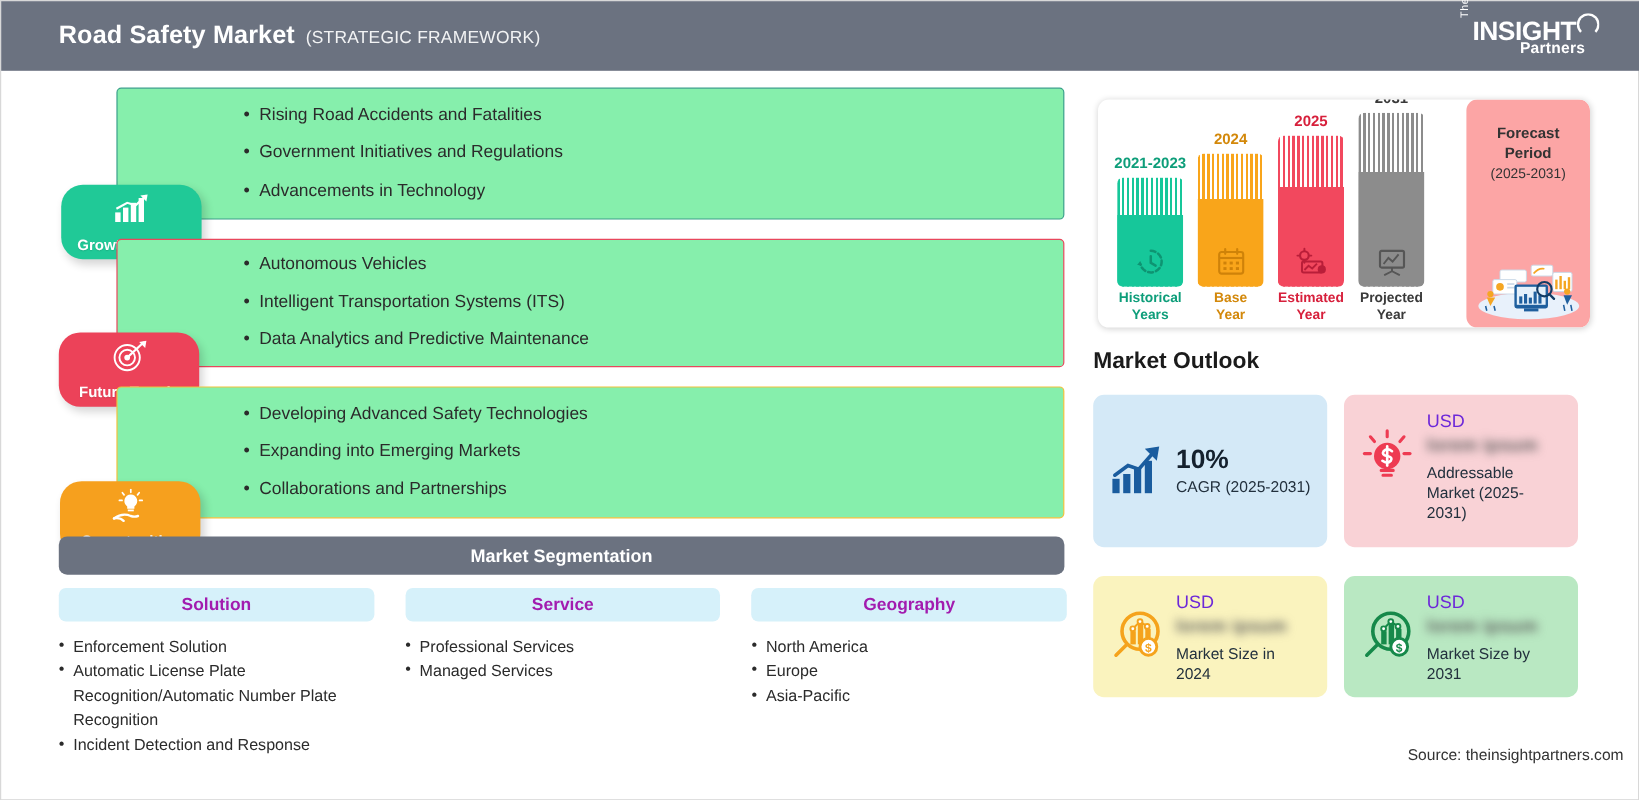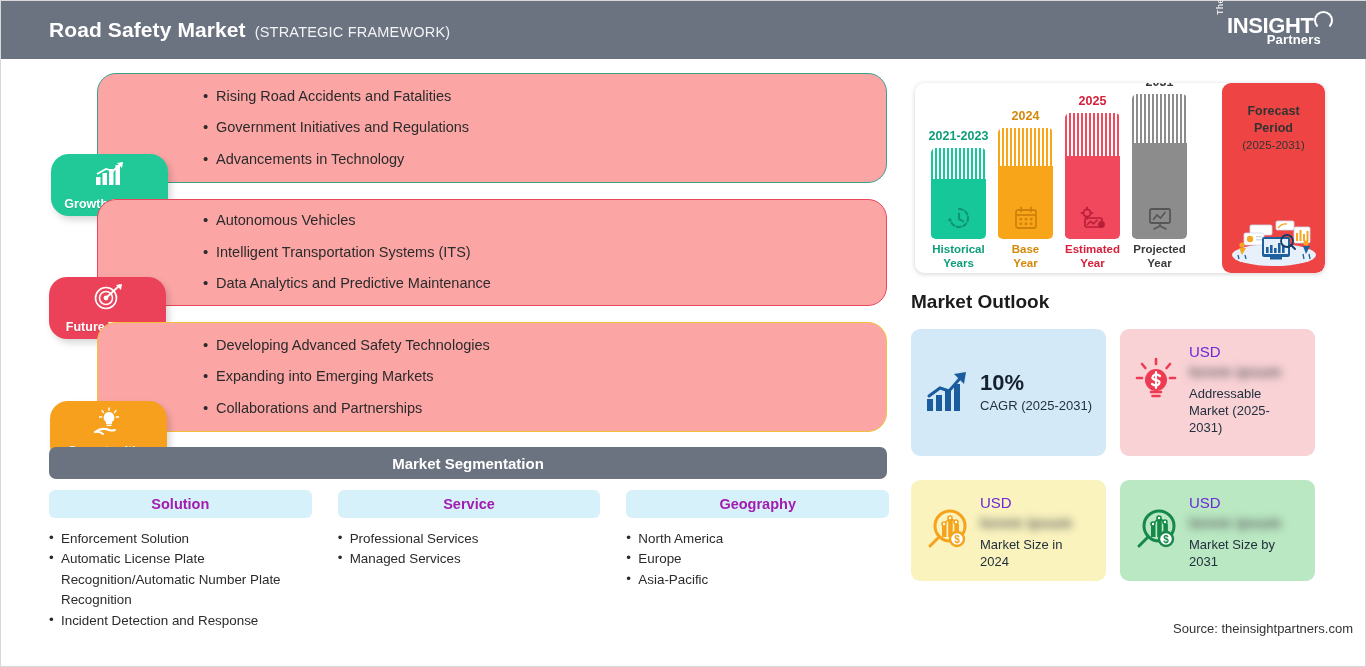--- a/index.html
+++ b/index.html
@@ -24,21 +24,21 @@
   .logo .l-the{ position:absolute; left:0; top:4px; font-size:9px; letter-spacing:.5px;
      transform: rotate(-90deg); transform-origin: left top; }
   .logo .l-insight{ position:absolute; left:12px; top:2px; font-size:22px; font-weight:bold; letter-spacing:-.4px; }
   .logo .l-partners{ position:absolute; right:14px; top:21px; font-size:13px; font-weight:bold; letter-spacing:.2px; }
   .logo .l-circle{ position:absolute; right:2px; top:0px; width:19px; height:19px;
      border:2.5px solid #fff; border-radius:50%; border-bottom-color:transparent; }
 
   
   .left { position:absolute; left:0; top:58px; width:900px; height:609px; }
 
-  .block { position:absolute; left:96px; width:790px; border-radius:19px; background:#fca5a5; }
+  .block { position:absolute; left:96px; width:790px; border-radius:4px; background:#86efac; }
   .block.green  { top:14px;  height:110px; border:1.3px solid #3aa08a; }
   .block.red    { top:140px; height:107px; border:1.3px solid #e8475c; }
   .block.yellow { top:263px; height:110px; border:1.3px solid #f2c13c; }
 
   .badge {
     position:absolute; width:117px; height:62px; border-radius:18px;
     display:flex; flex-direction:column; align-items:center; justify-content:flex-end;
     color:#fff; box-shadow:3px 4px 7px rgba(0,0,0,.16);
   }
   .badge-label { font-size:12.5px; font-weight:bold; padding-bottom:5px; text-shadow:0 1px 1px rgba(0,0,0,.12); }
@@ -83,21 +83,21 @@
   .bar-year { position:absolute; left:50%; transform:translateX(-50%);
      font-size:12.5px; font-weight:bold; white-space:nowrap; }
   .bar-rect { width:55px; border-radius:5px; overflow:hidden; position:relative; }
   .bar-stripes { width:100%; height:100%; }
   .bar-icon { position:absolute; left:50%; bottom:8px; transform:translateX(-50%); width:28px; height:26px; opacity:.85; }
   .bar-cap { position:absolute; left:50%; transform:translateX(-50%); top:calc(100% + 4px);
      font-size:11.5px; font-weight:bold; text-align:center; line-height:1.2; white-space:nowrap; }
 
   .forecast-panel {
     position:absolute; right:0; top:0; width:103px; height:190px;
-    background:#ef4444; border-radius:9px;
+    background:#fca5a5; border-radius:9px;
     display:flex; flex-direction:column; align-items:center;
   }
   .forecast-title { margin-top:20px; font-size:12.5px; font-weight:bold; color:#333; text-align:center; line-height:1.35; }
   .forecast-sub { font-size:11.5px; color:#333; text-align:right; margin-top:2px; }
   .forecast-illus { position:absolute; bottom:6px; left:50%; transform:translateX(-50%); width:92px; height:52px; }
 
   .outlook-title { position:absolute; left:10px; top:232px; font-size:19px; font-weight:bold; color:#1b1b1b; }
 
   .ocard { position:absolute; border-radius:9px; }
   .ocard.blue  { left:10px;  top:270px; width:195px; height:127px; background:#D4E9F7; }

